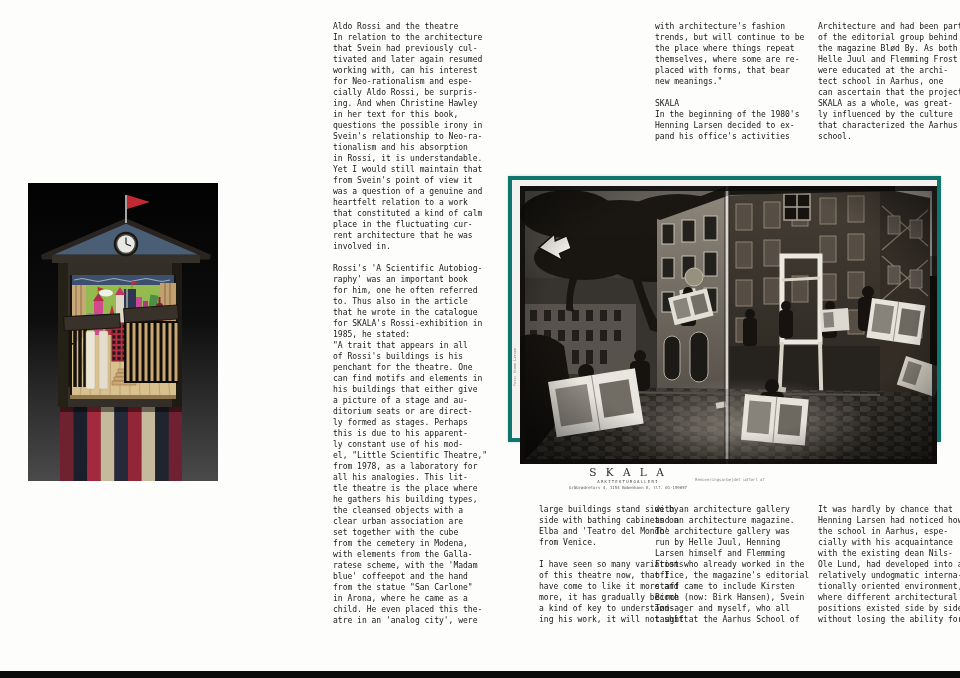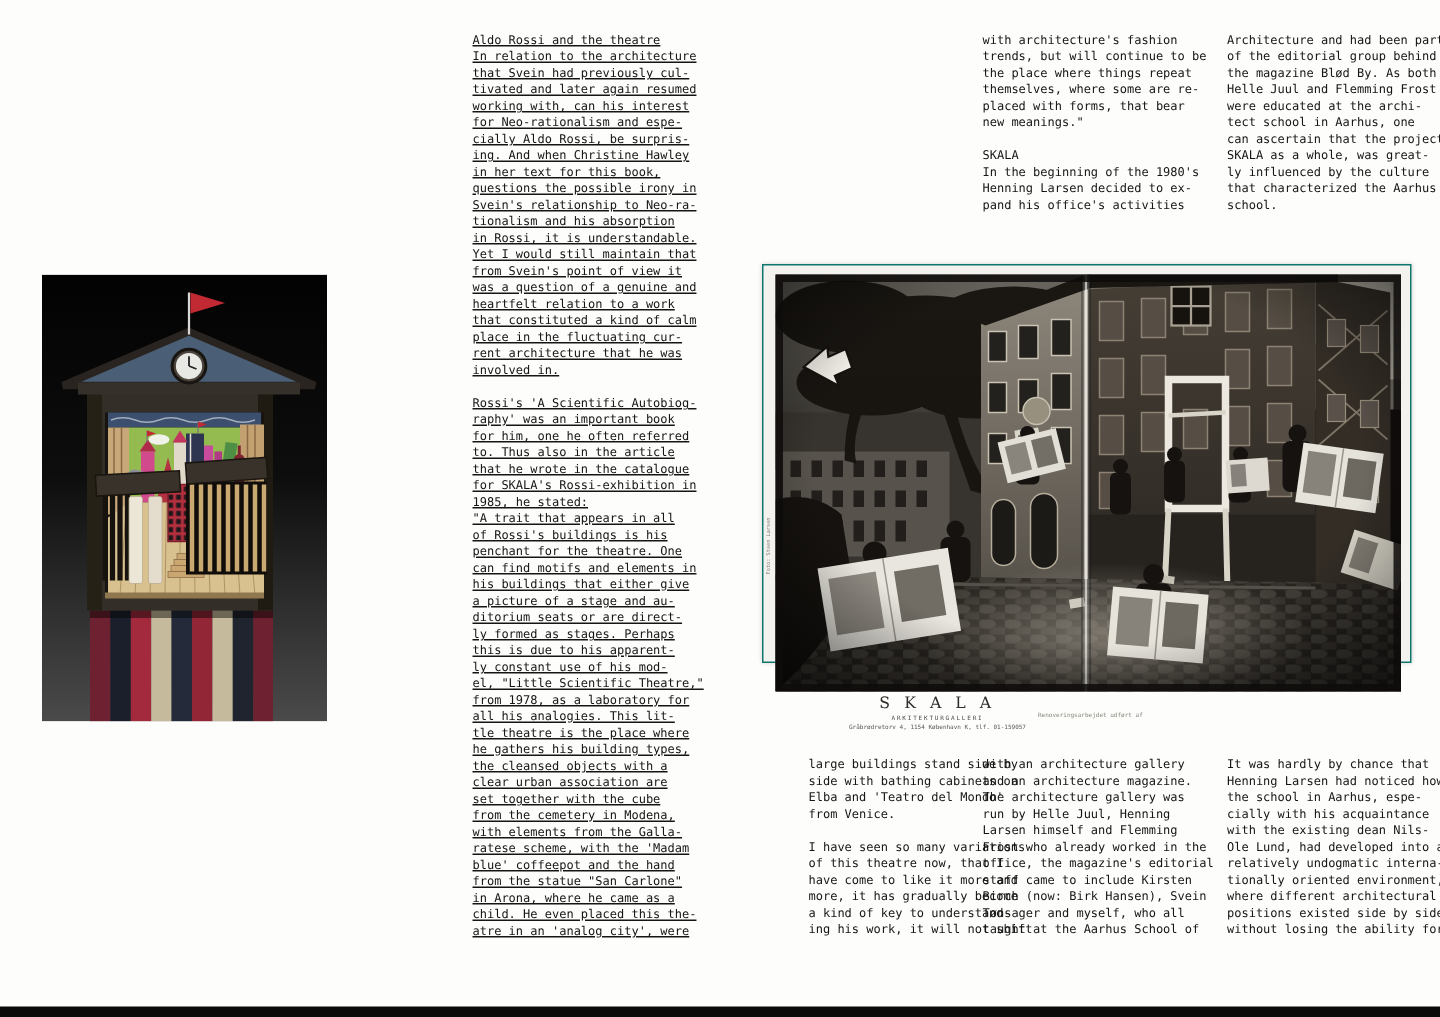--- a/index.html
+++ b/index.html
@@ -3,21 +3,21 @@
 <meta charset="utf-8">
 <style>
   html,body{margin:0;padding:0;background:#e8e8e8;}
   #spread{position:relative;width:960px;height:678px;background:#fdfdfb;overflow:hidden;
           font-family:"DejaVu Sans Mono",monospace;color:#1c1c1c;}
   .caption{position:absolute;font:bold 7px/9.8px "DejaVu Sans Mono",monospace;white-space:pre;color:#111;}
   .bodycol{position:absolute;font:8px/11px "DejaVu Sans Mono",monospace;white-space:pre;color:#151515;}
   .pagenum{position:absolute;font:bold 7px "DejaVu Sans Mono",monospace;color:#111;margin-top:38px;}
   .photo{position:absolute;overflow:hidden;}
   #ad{position:absolute;left:508px;top:176px;width:433px;height:266px;background:#f3f2ee;
-      border:1px solid #0f766e;box-sizing:border-box;box-shadow:0 0 3px rgba(0,0,0,.18);}
+      border:4px solid #0f766e;box-sizing:border-box;box-shadow:0 0 3px rgba(0,0,0,.18);}
   #ad .adphoto{position:absolute;left:8px;top:6px;width:417px;height:278px;}
   .ad-skala{position:absolute;left:36px;top:286px;width:160px;text-align:center;color:#2e2c28;}
   .ad-skala .t{font-family:"DejaVu Serif",serif;font-size:10.5px;letter-spacing:3px;}
   .ad-skala .s{font-size:4px;letter-spacing:1.2px;color:#4a4844;margin-top:1px;}
   .ad-skala .a{font-size:4px;color:#5a5852;margin-top:1px;}
   .ad-mid{position:absolute;left:183px;top:297px;width:90px;font-size:4px;color:#8a8880;}
   .ad-av{position:absolute;left:280px;top:282px;width:152px;text-align:center;color:#22201c;}
   .ad-av .t{font-family:"DejaVu Sans",sans-serif;font-weight:bold;font-style:italic;font-size:9.5px;}
   .ad-av .s{font-size:4px;letter-spacing:.6px;color:#4a4844;margin-top:1px;}
   .ad-av .a{font-size:4px;color:#5a5852;margin-top:1px;}
@@ -154,21 +154,21 @@
           <line x1="57" y1="146" x2="57" y2="204"></line>
       </g>
       <g transform="rotate(-3 70 140)">
         <rect x="36" y="132" width="56" height="14" fill="#39322a" stroke="#191510" stroke-width="1"></rect>
       </g>
       <rect x="58" y="148" width="9" height="58" rx="1.5" fill="#ece6d6" stroke="#b8ac90" stroke-width=".5"></rect>
       <rect x="71" y="148" width="9" height="58" rx="1.5" fill="#e4dccc" stroke="#b8ac90" stroke-width=".5"></rect>
     </svg>
   </div>
 
-  <div class="bodycol" style="left:315px;top:21px;text-decoration:underline;">Aldo Rossi and the theatre
+  <div class="bodycol" style="left:333px;top:21px;">Aldo Rossi and the theatre
 In relation to the architecture
 that Svein had previously cul-
 tivated and later again resumed
 working with, can his interest
 for Neo-rationalism and espe-
 cially Aldo Rossi, be surpris-
 ing. And when Christine Hawley
 in her text for this book,
 questions the possible irony in
 Svein's relationship to Neo-ra-

